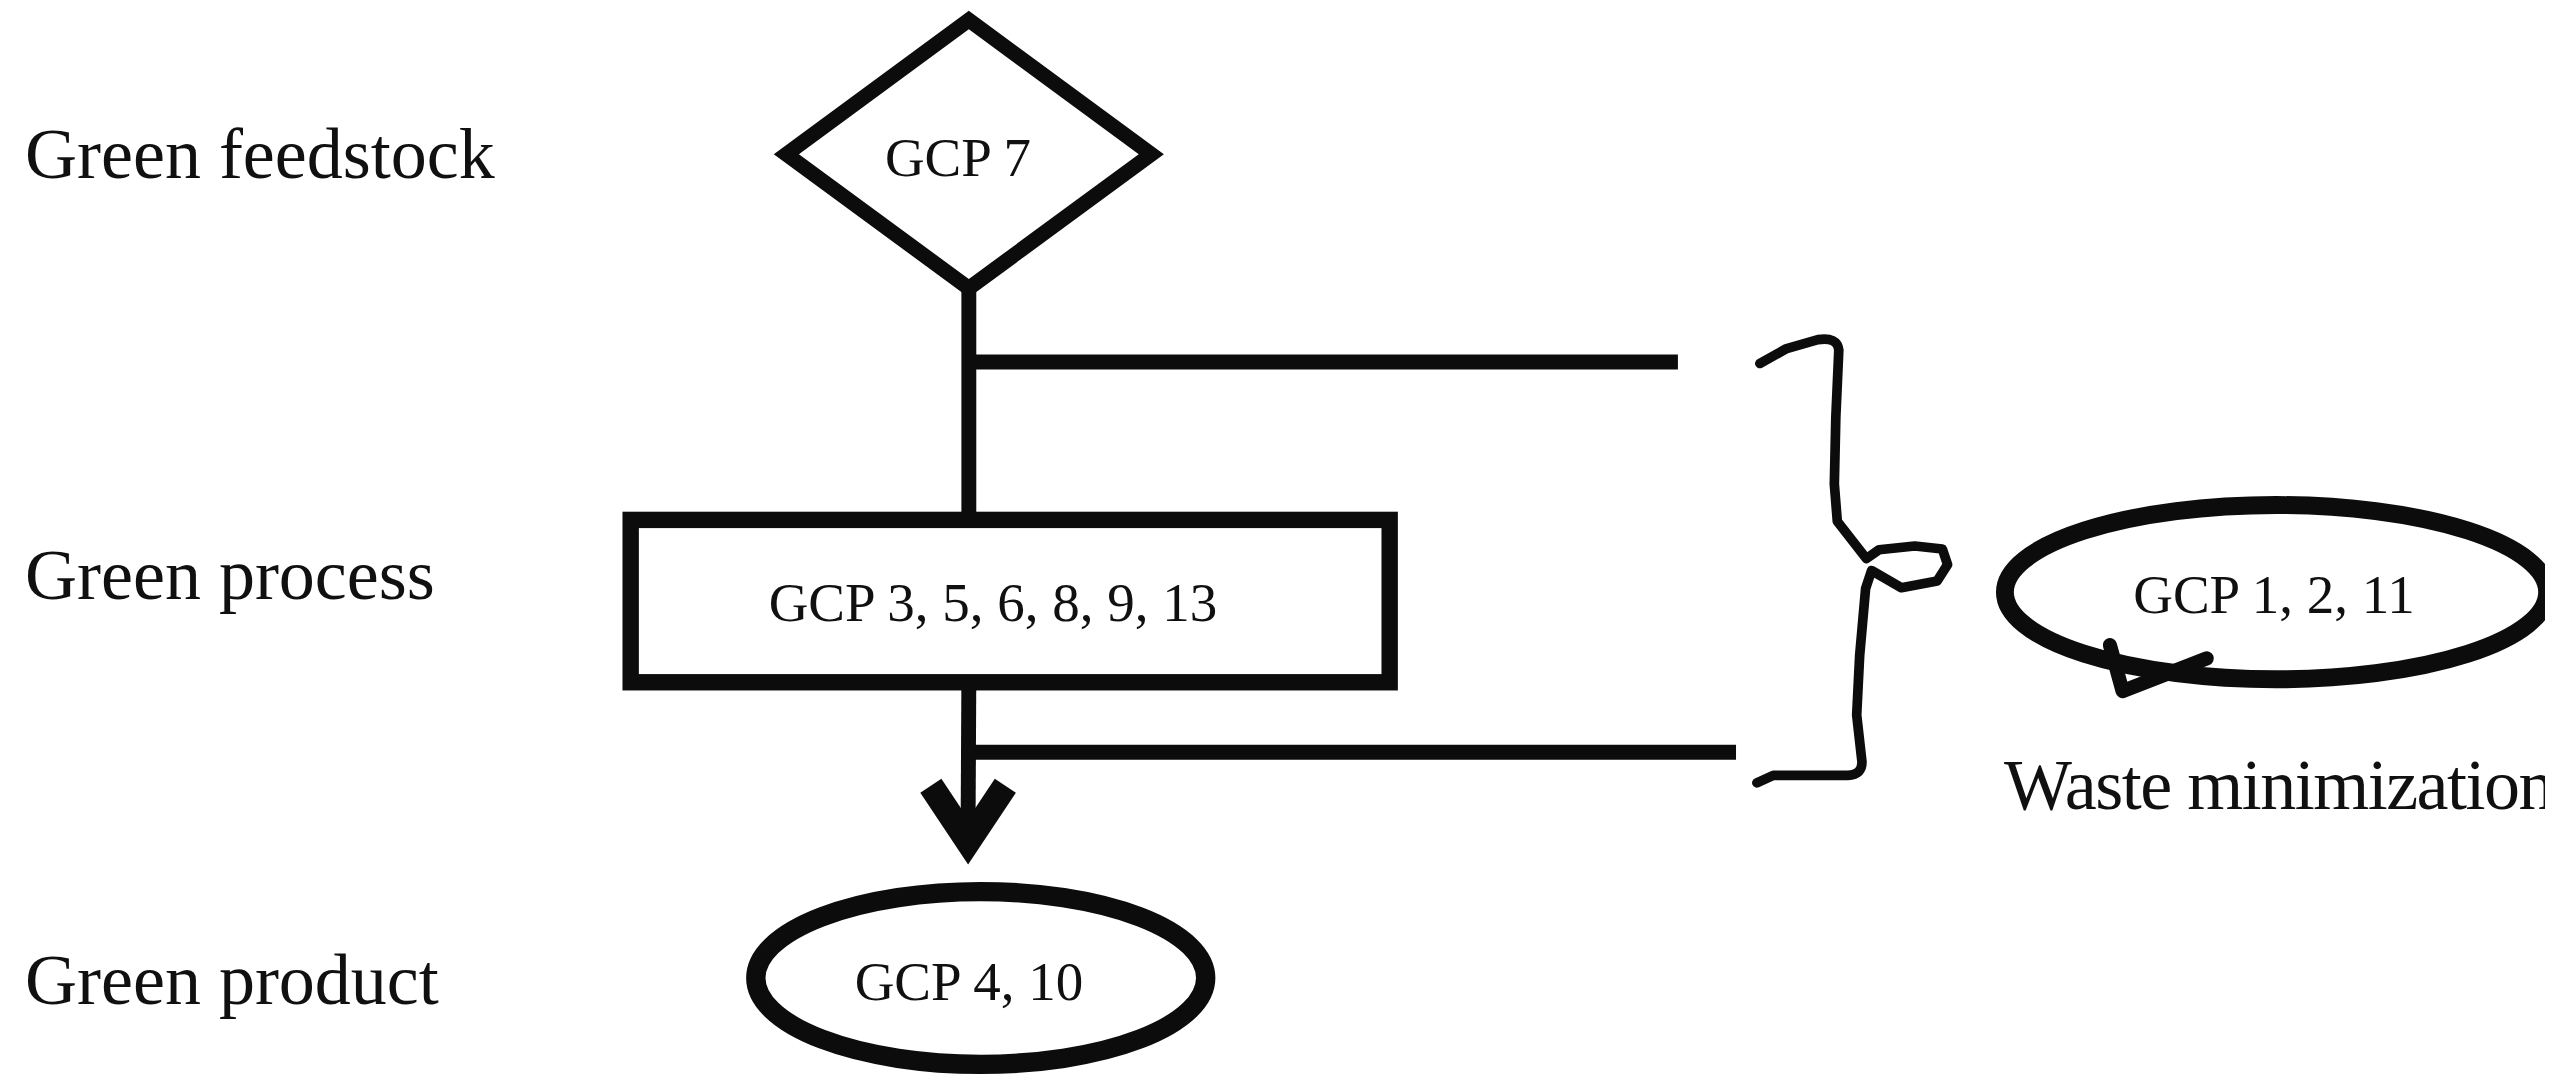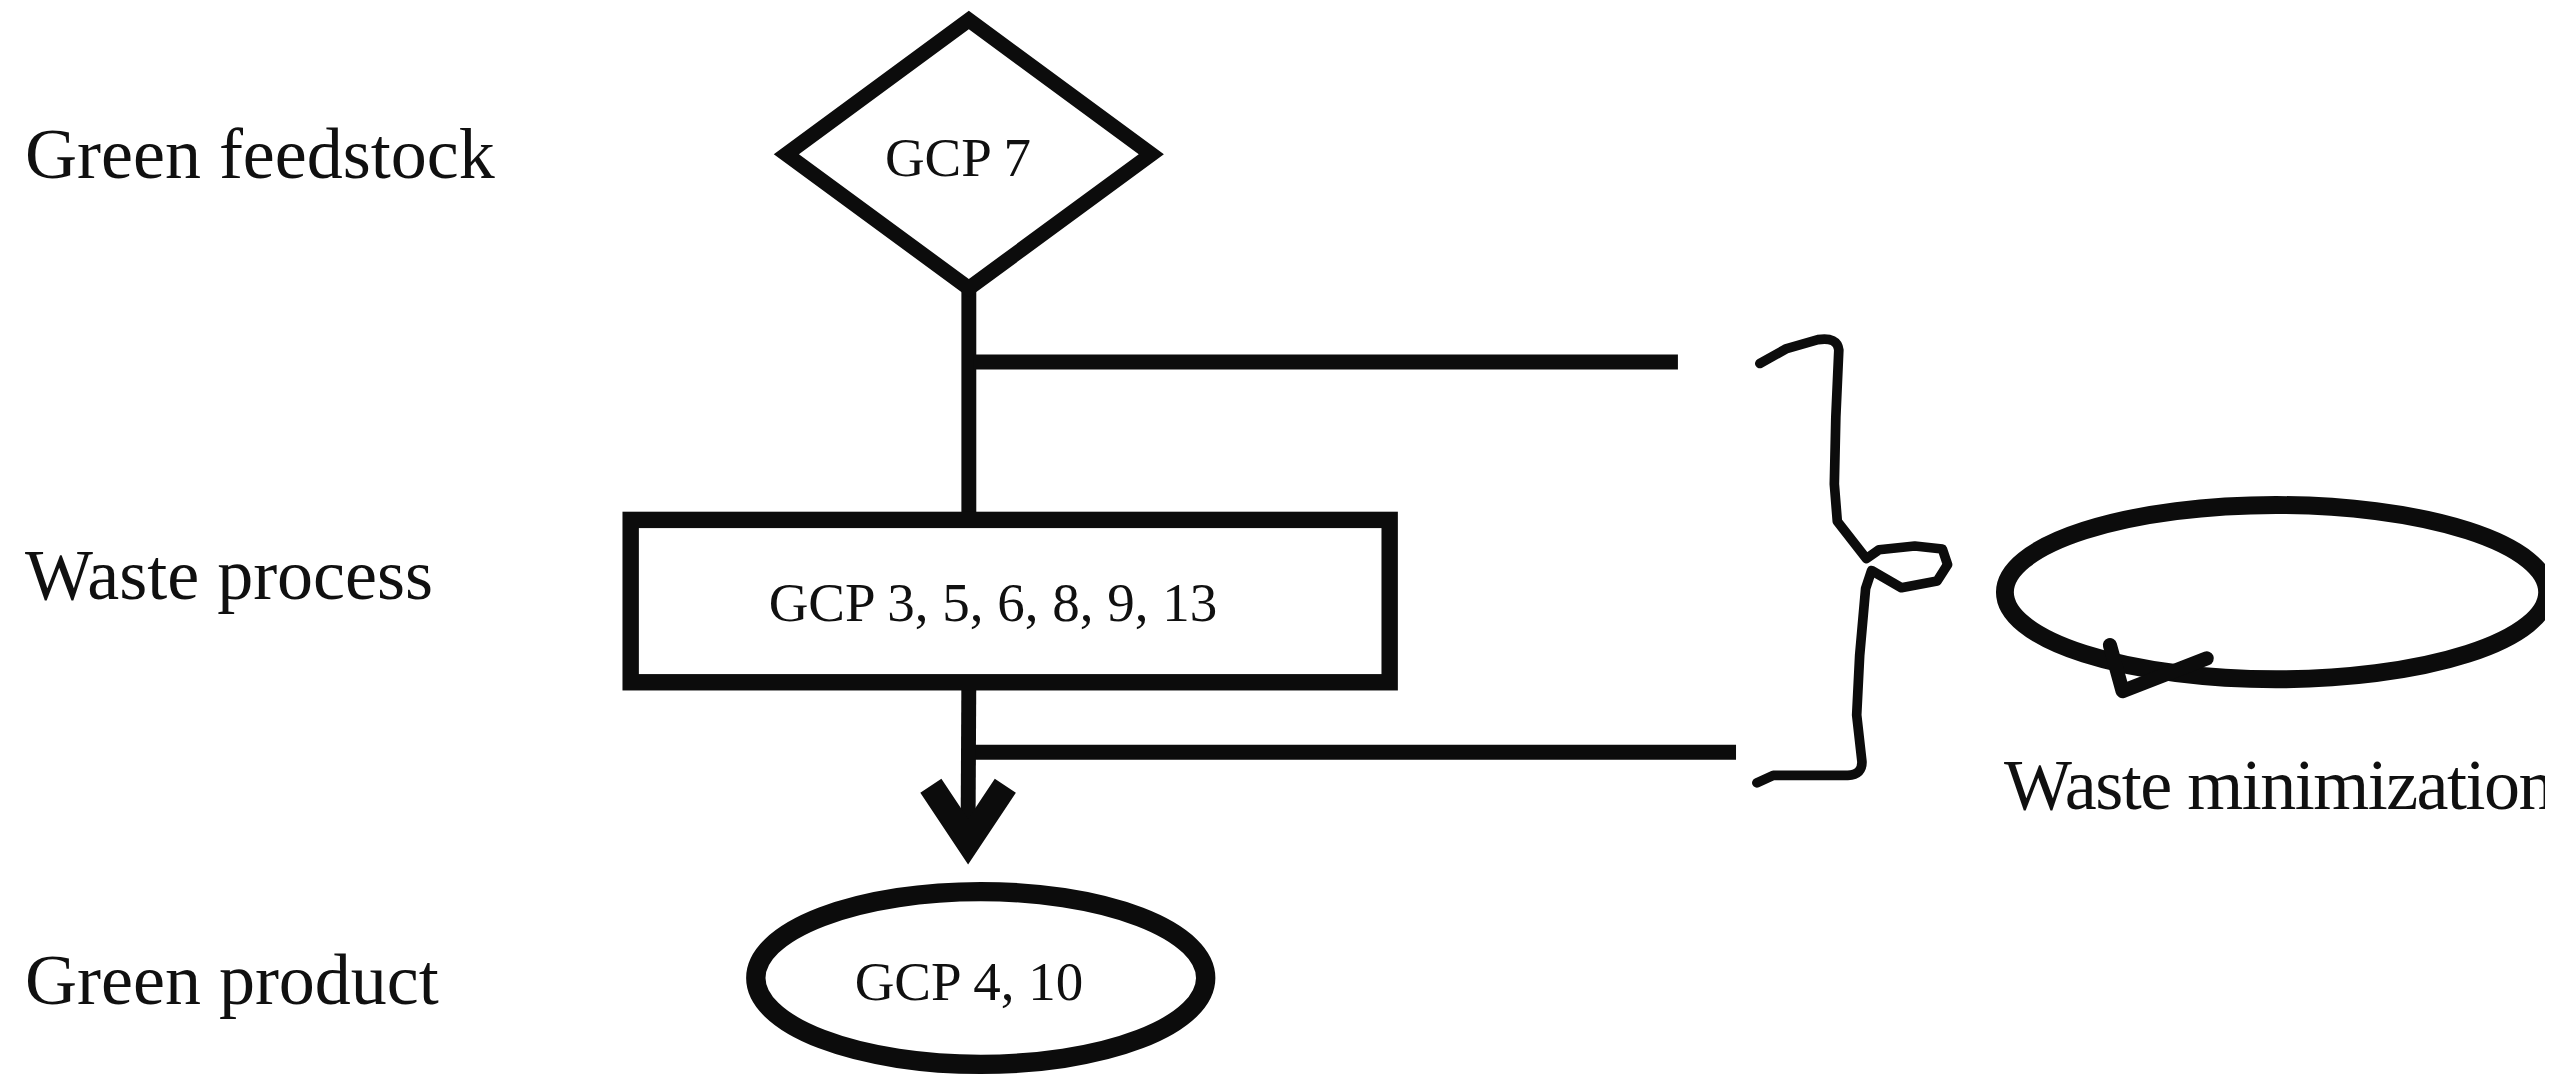--- a/index.html
+++ b/index.html
@@ -110,23 +110,24 @@
              L 2499 1022
              Q 2500 1040 2480 1041
              L 2380 1041
              L 2358 1051"></path>
 
     <ellipse class="filled-white" stroke-width="24" cx="3055" cy="795" rx="364" ry="117"></ellipse>
     <path class="stroke" stroke-width="19" stroke-linejoin="round" stroke-linecap="round" d="M 2832 866 L 2849 928 L 2962 884"></path>
   </svg>
 
   <div class="row-label" id="label-feedstock">Green feedstock</div>
-  <div class="row-label" id="label-process">Waste process</div>
+  <div class="row-label" id="label-process">Green process</div>
   <div class="row-label" id="label-product">Green product</div>
 
   <div class="node-text" id="text-gcp7">GCP 7</div>
   <div class="node-text" id="text-gcp-rect">GCP 3, 5, 6, 8, 9, 13</div>
   <div class="node-text" id="text-gcp-prod">GCP 4, 10</div>
+  <div class="node-text" id="text-gcp-bub">GCP 1, 2, 11</div>
 
   <div id="label-waste">Waste minimization</div>
 
 </div>
 
 
 </body></html>

